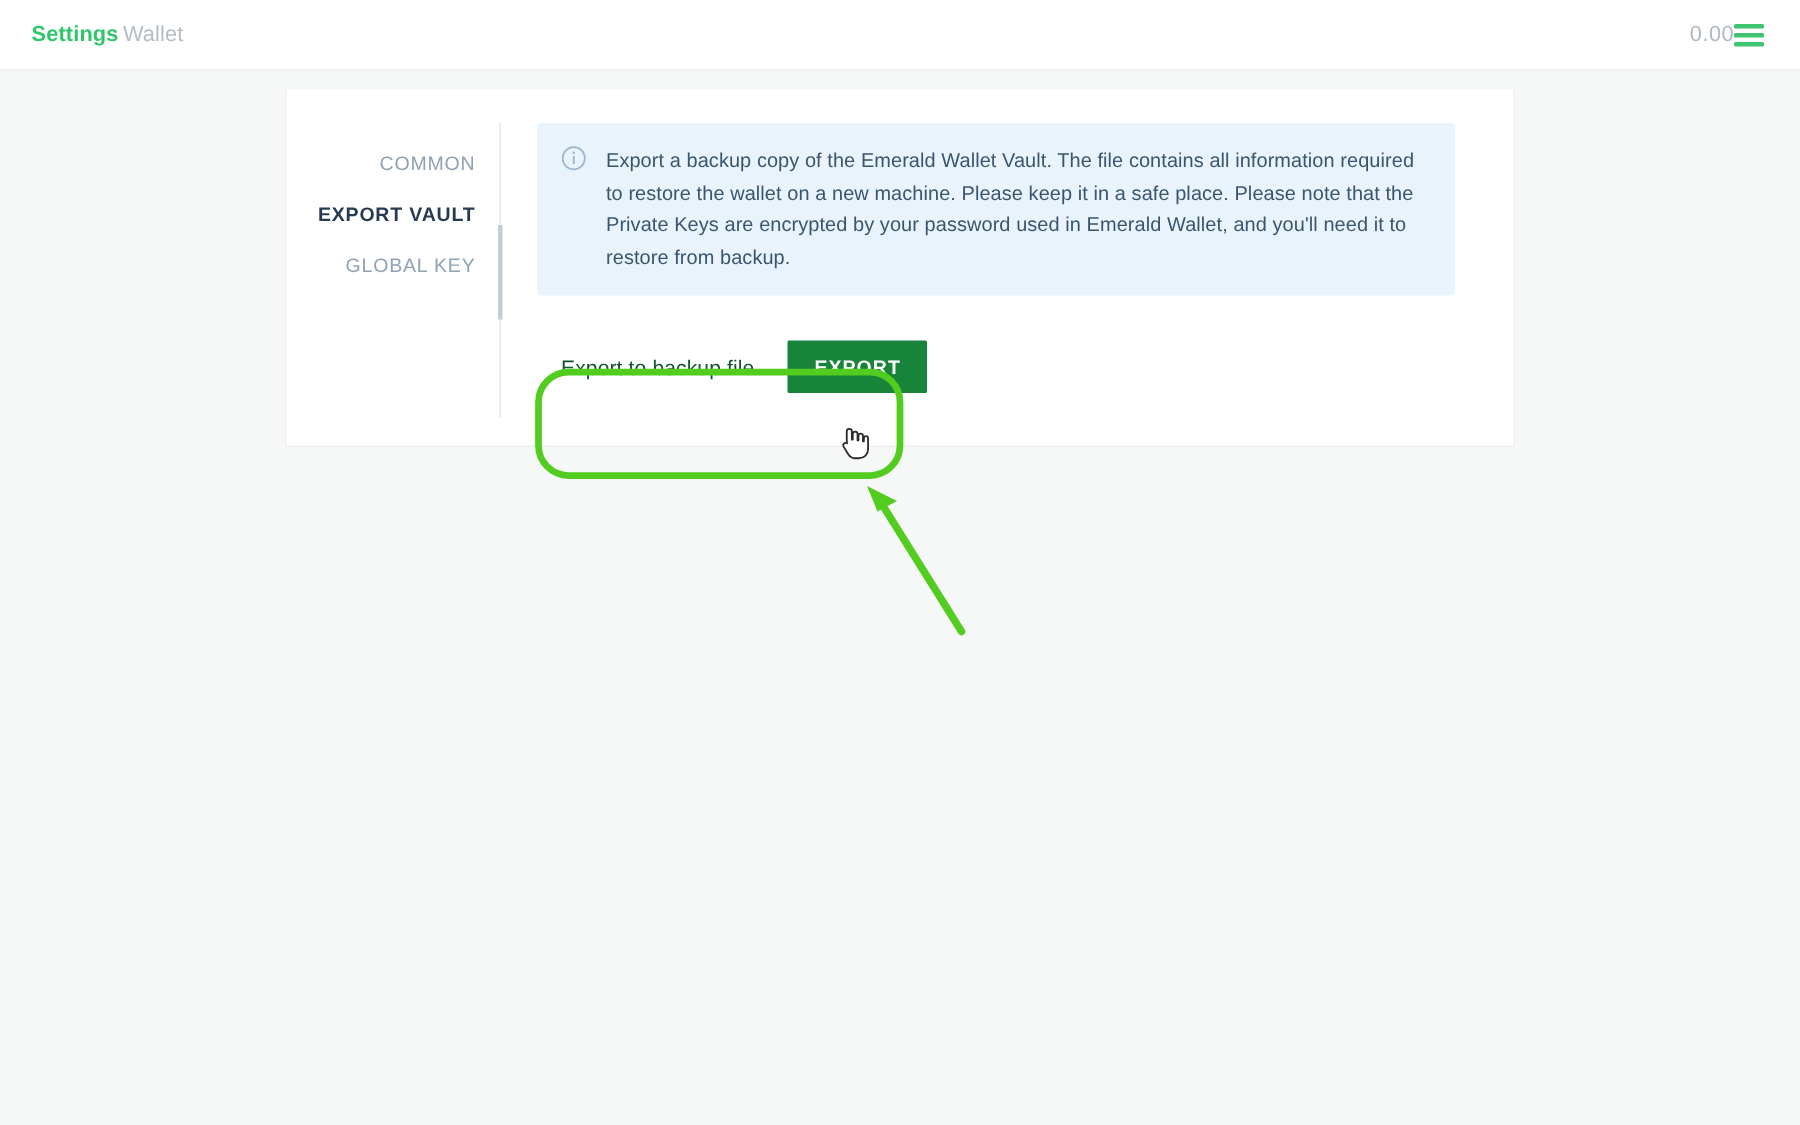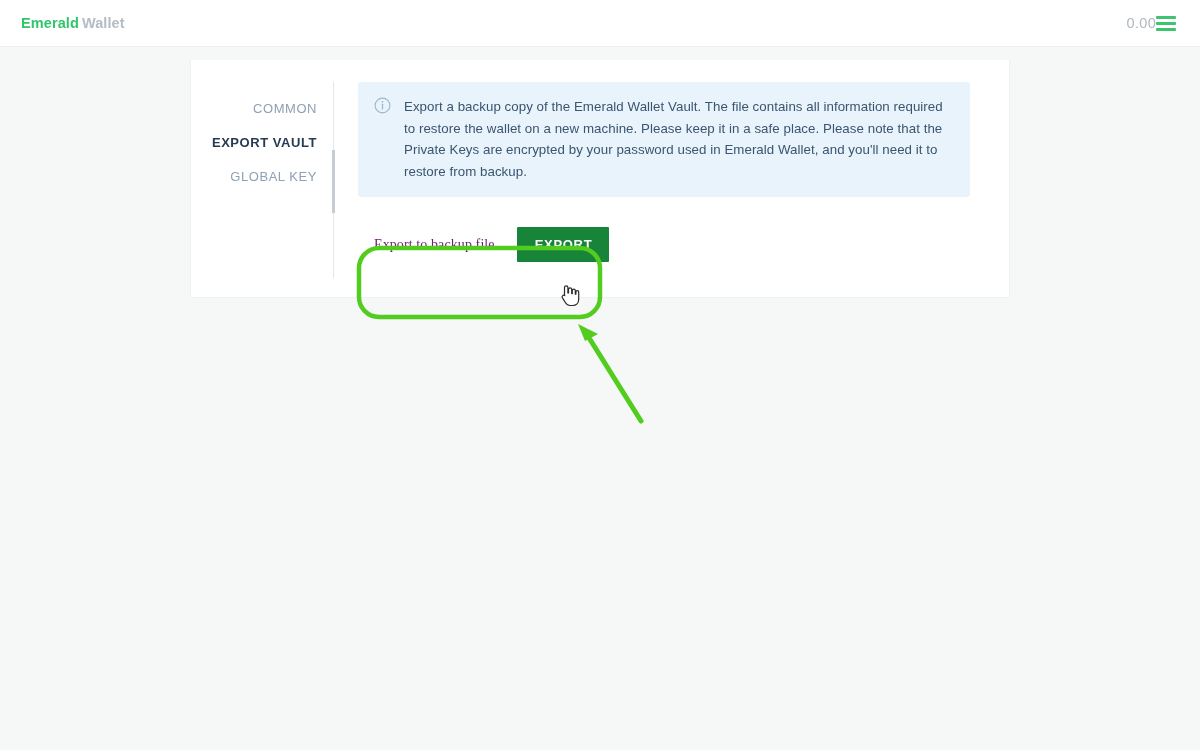--- a/index.html
+++ b/index.html
@@ -28,21 +28,21 @@
     align-items: center;
   }
 
   .brand {
     margin-left: 21px;
     font-size: 14.5px;
     letter-spacing: 0.1px;
     white-space: nowrap;
   }
   .brand-emerald { color: #2fc66b; font-weight: 700; }
-  .brand-wallet  { color: #b4bcc4; font-weight: 700; margin-left: 3px; }
+  .brand-wallet  { color: #b4bcc4; font-weight: 400; margin-left: 3px; }
 
   .topbar-right {
     margin-left: auto;
     display: flex;
     align-items: center;
     margin-right: 24px;
   }
 
   .balance {
     color: #b0b8c0;
@@ -185,23 +185,22 @@
   .export-row {
     margin-top: 30px;
     display: flex;
     align-items: center;
     gap: 22px;
     padding-left: 16px;
   }
 
   .export-label {
     font-size: 14px;
-    color: #701a75;
+    color: #14532d;
     letter-spacing: 0.1px;
-    font-family: Liberation Serif, serif;
   }
 
   .export-btn {
     background: #18843a;
     color: #ffffff;
     border: none;
     font-family: "Liberation Sans", sans-serif;
     font-size: 13px;
     font-weight: 700;
     letter-spacing: 0.7px;
@@ -223,21 +222,21 @@
     position: absolute;
     left: 558px;
     top: 282px;
   }
 </style>
 </head>
 <body>
 
 <div class="topbar">
   <div class="brand">
-    <span class="brand-emerald">Emerald</span><span class="brand-wallet">Wallet</span>
+    <span class="brand-emerald">Settings</span><span class="brand-wallet">Wallet</span>
   </div>
 
   <div class="topbar-right">
     <div class="balance">0.00</div>
     <div class="hamburger">
       <span></span>
       <span></span>
       <span></span>
     </div>
   </div>

